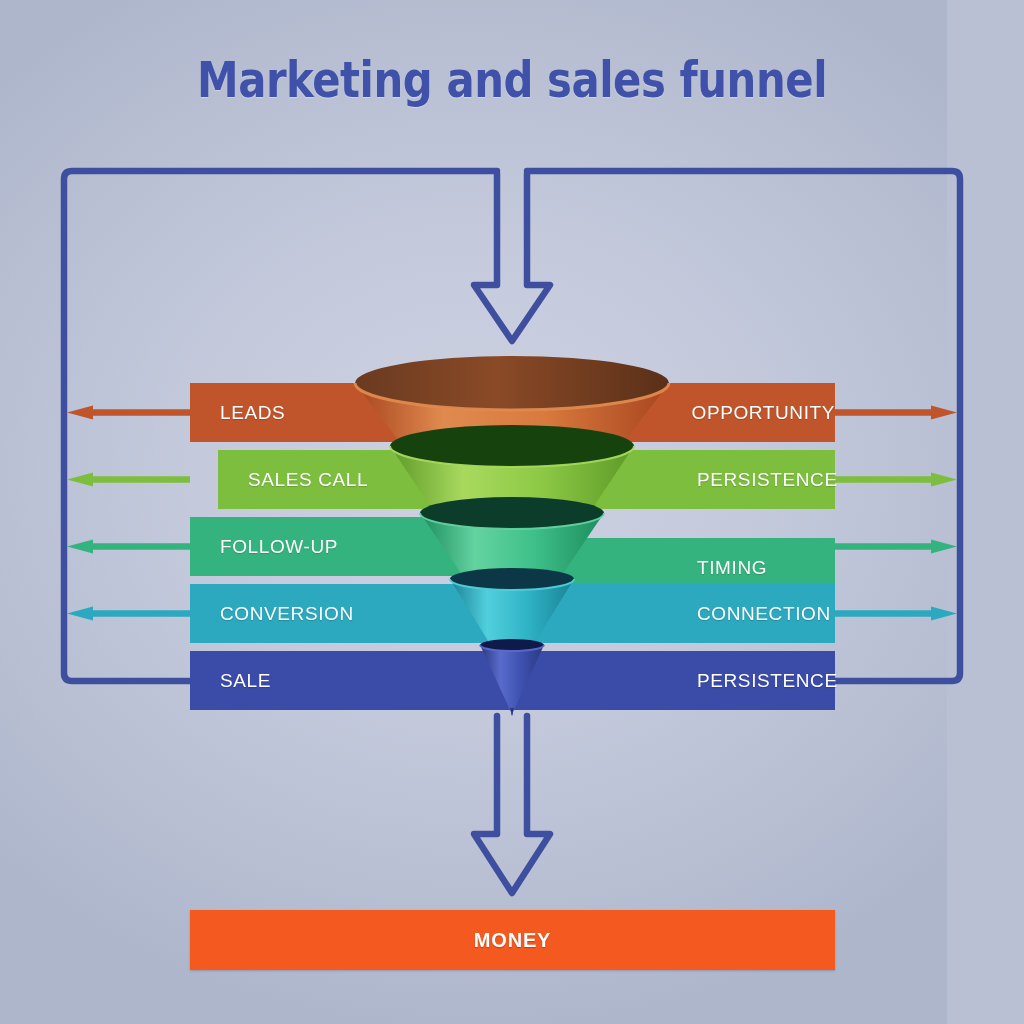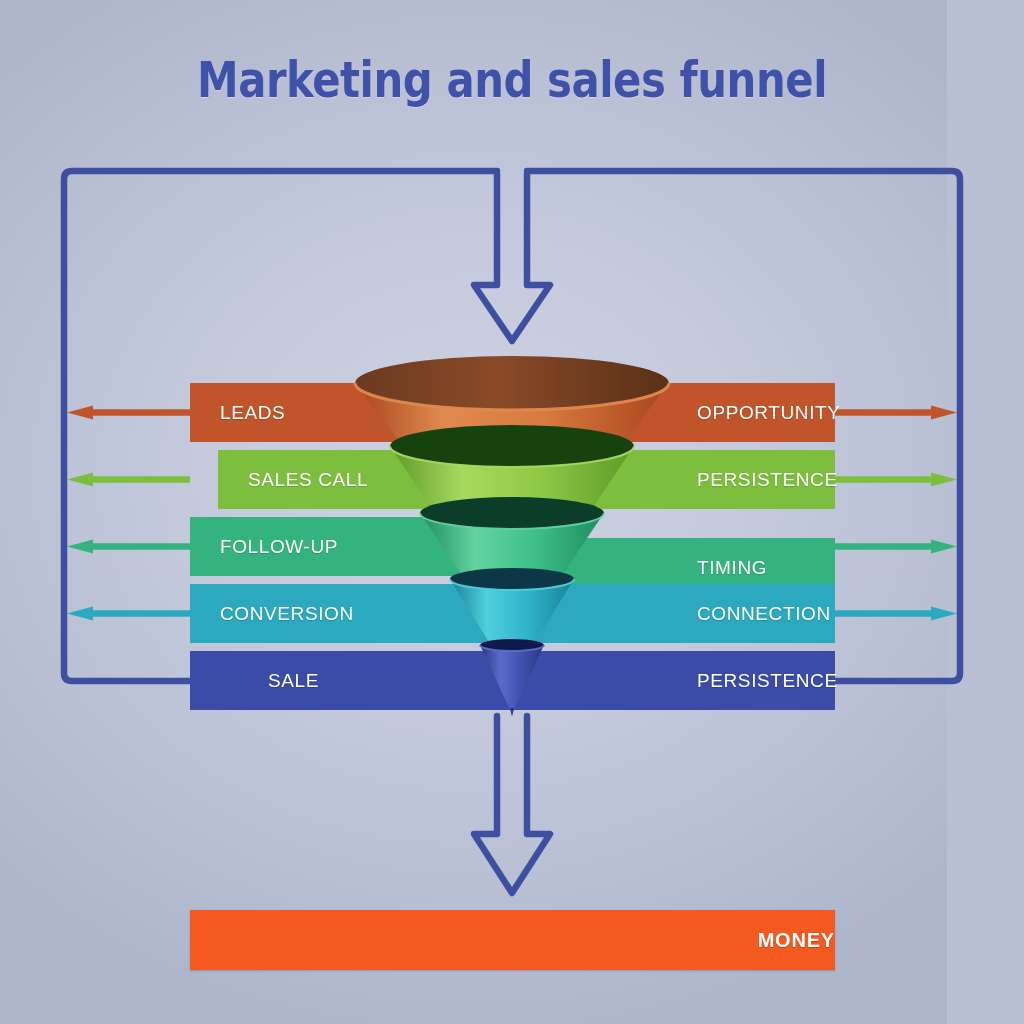--- a/index.html
+++ b/index.html
@@ -44,21 +44,21 @@
     font-weight:400;
     white-space:nowrap;
     text-shadow:0 1px 1px rgba(0,0,0,.18);
   }
   .band-left .band-label{margin-left:30px;}
   .band-right .band-label{margin-left:185px;}
   
   #money-bar{
     position:absolute;left:190px;top:910px;width:645px;height:60px;
     background:#f4591f;
-    display:flex;align-items:center;justify-content:flex-end;
+    display:flex;align-items:center;justify-content:center;
     box-shadow:0 1px 2px rgba(0,0,0,.18);
   }
   #money-label{
     color:#fff;font-size:20px;font-weight:bold;letter-spacing:.8px;
     text-shadow:0 1px 1px rgba(0,0,0,.25);
   }
 </style>
 </head>
 <body>
 
@@ -85,42 +85,42 @@
       <path d="M 190 543.3 L 93 543.3 L 93 539.5 L 67 546.5 L 93 553.5 L 93 549.7 L 190 549.7 Z" fill="#35b37e"></path>
       <path d="M 835 543.3 L 931 543.3 L 931 539.5 L 957 546.5 L 931 553.5 L 931 549.7 L 835 549.7 Z" fill="#35b37e"></path>
       <path d="M 190 610.3 L 93 610.3 L 93 606.5 L 67 613.5 L 93 620.5 L 93 616.7 L 190 616.7 Z" fill="#2ca8bf"></path>
       <path d="M 835 610.3 L 931 610.3 L 931 606.5 L 957 613.5 L 931 620.5 L 931 616.7 L 835 616.7 Z" fill="#2ca8bf"></path>
     </svg>
 
   <div id="bands-layer">
       <div class="band band-left" style="top: 383px; background: rgb(192, 85, 43); align-items: center;">
         <span class="band-label">LEADS</span>
       </div>
-      <div class="band band-right" style="top: 383px; background: rgb(192, 85, 43);">
+      <div class="band band-right" style="top: 383px; background: rgb(192, 85, 43); justify-content: flex-end;">
         <span class="band-label">OPPORTUNITY</span>
       </div>
       <div class="band band-left" style="top: 450px; background: rgb(125, 190, 63); margin-left: 28px;">
         <span class="band-label">SALES CALL</span>
       </div>
       <div class="band band-right" style="top: 450px; background: rgb(125, 190, 63);">
         <span class="band-label">PERSISTENCE</span>
       </div>
       <div class="band band-left" style="top: 517px; background: rgb(53, 179, 126);">
         <span class="band-label">FOLLOW-UP</span>
       </div>
       <div class="band band-right" style="top: 538px; background: rgb(53, 179, 126); text-align: right;">
         <span class="band-label">TIMING</span>
       </div>
       <div class="band band-left" style="top: 584px; background: rgb(44, 168, 191);">
         <span class="band-label">CONVERSION</span>
       </div>
       <div class="band band-right" style="top: 584px; background: rgb(44, 168, 191);">
         <span class="band-label">CONNECTION</span>
       </div>
-      <div class="band band-left" style="top: 651px; background: rgb(59, 75, 168); padding-left: 48px;">
+      <div class="band band-left" style="top: 651px; background: rgb(59, 75, 168);">
         <span class="band-label">SALE</span>
       </div>
       <div class="band band-right" style="top: 651px; background: rgb(59, 75, 168);">
         <span class="band-label">PERSISTENCE</span>
       </div>
     </div>
 
   <svg id="funnel-svg" viewBox="0 0 1024 1024">
     <defs>
       <linearGradient id="gcone0" x1="0" y1="0" x2="1" y2="0">

